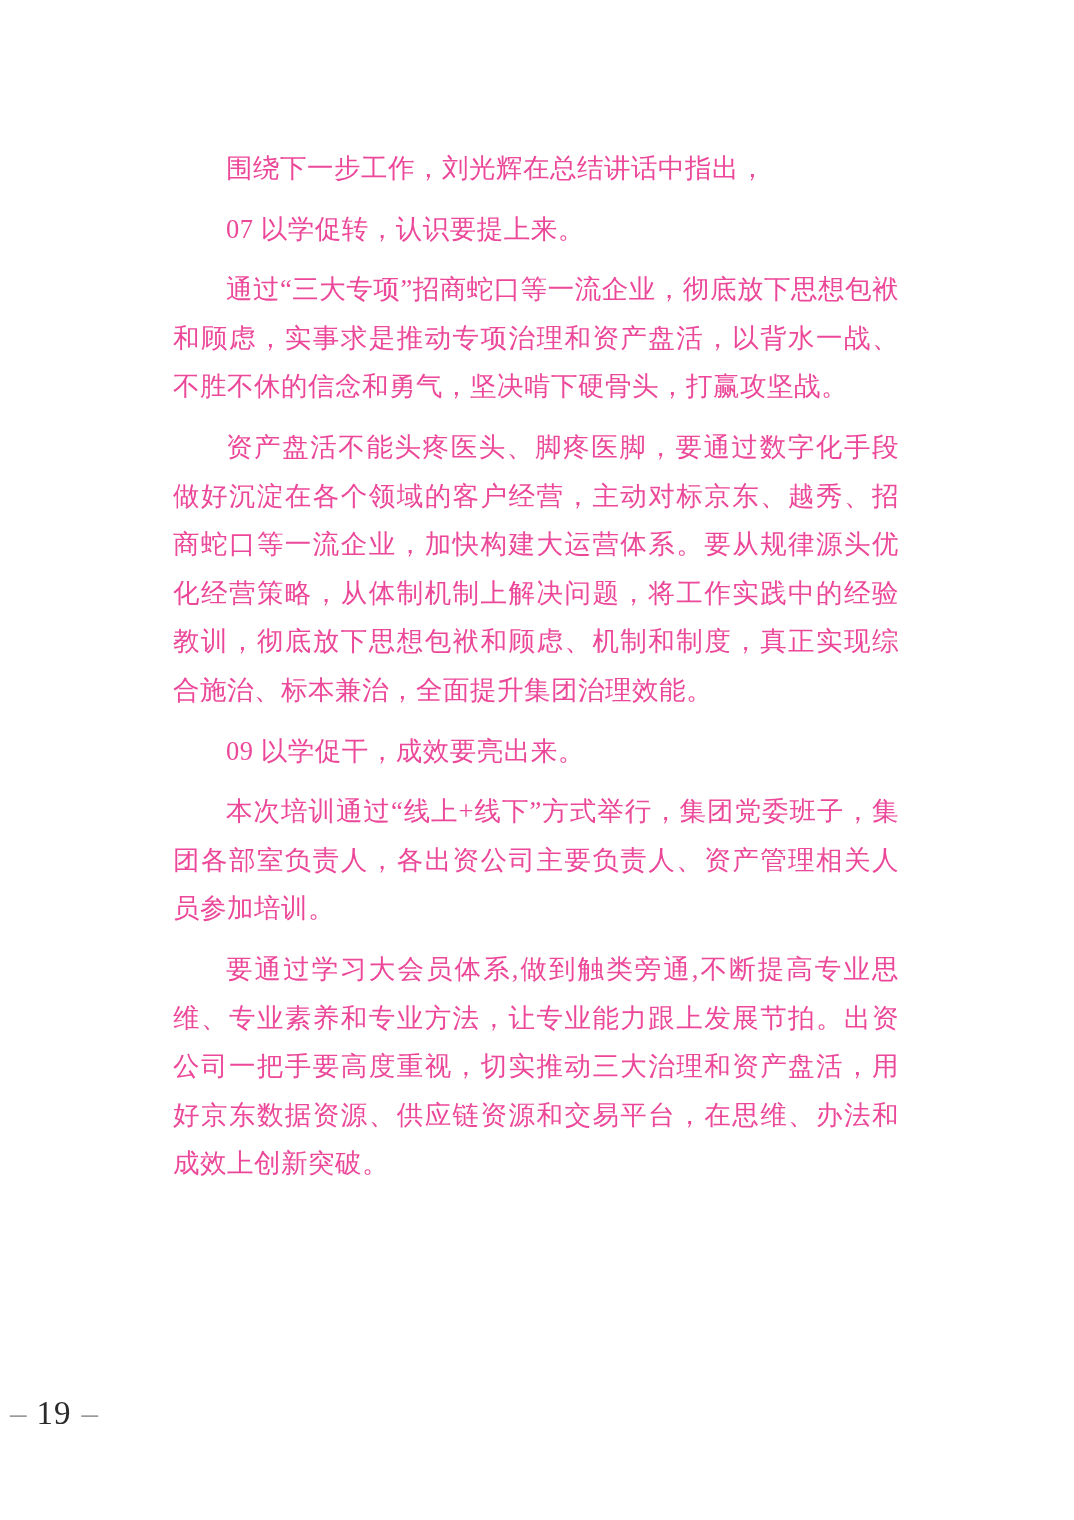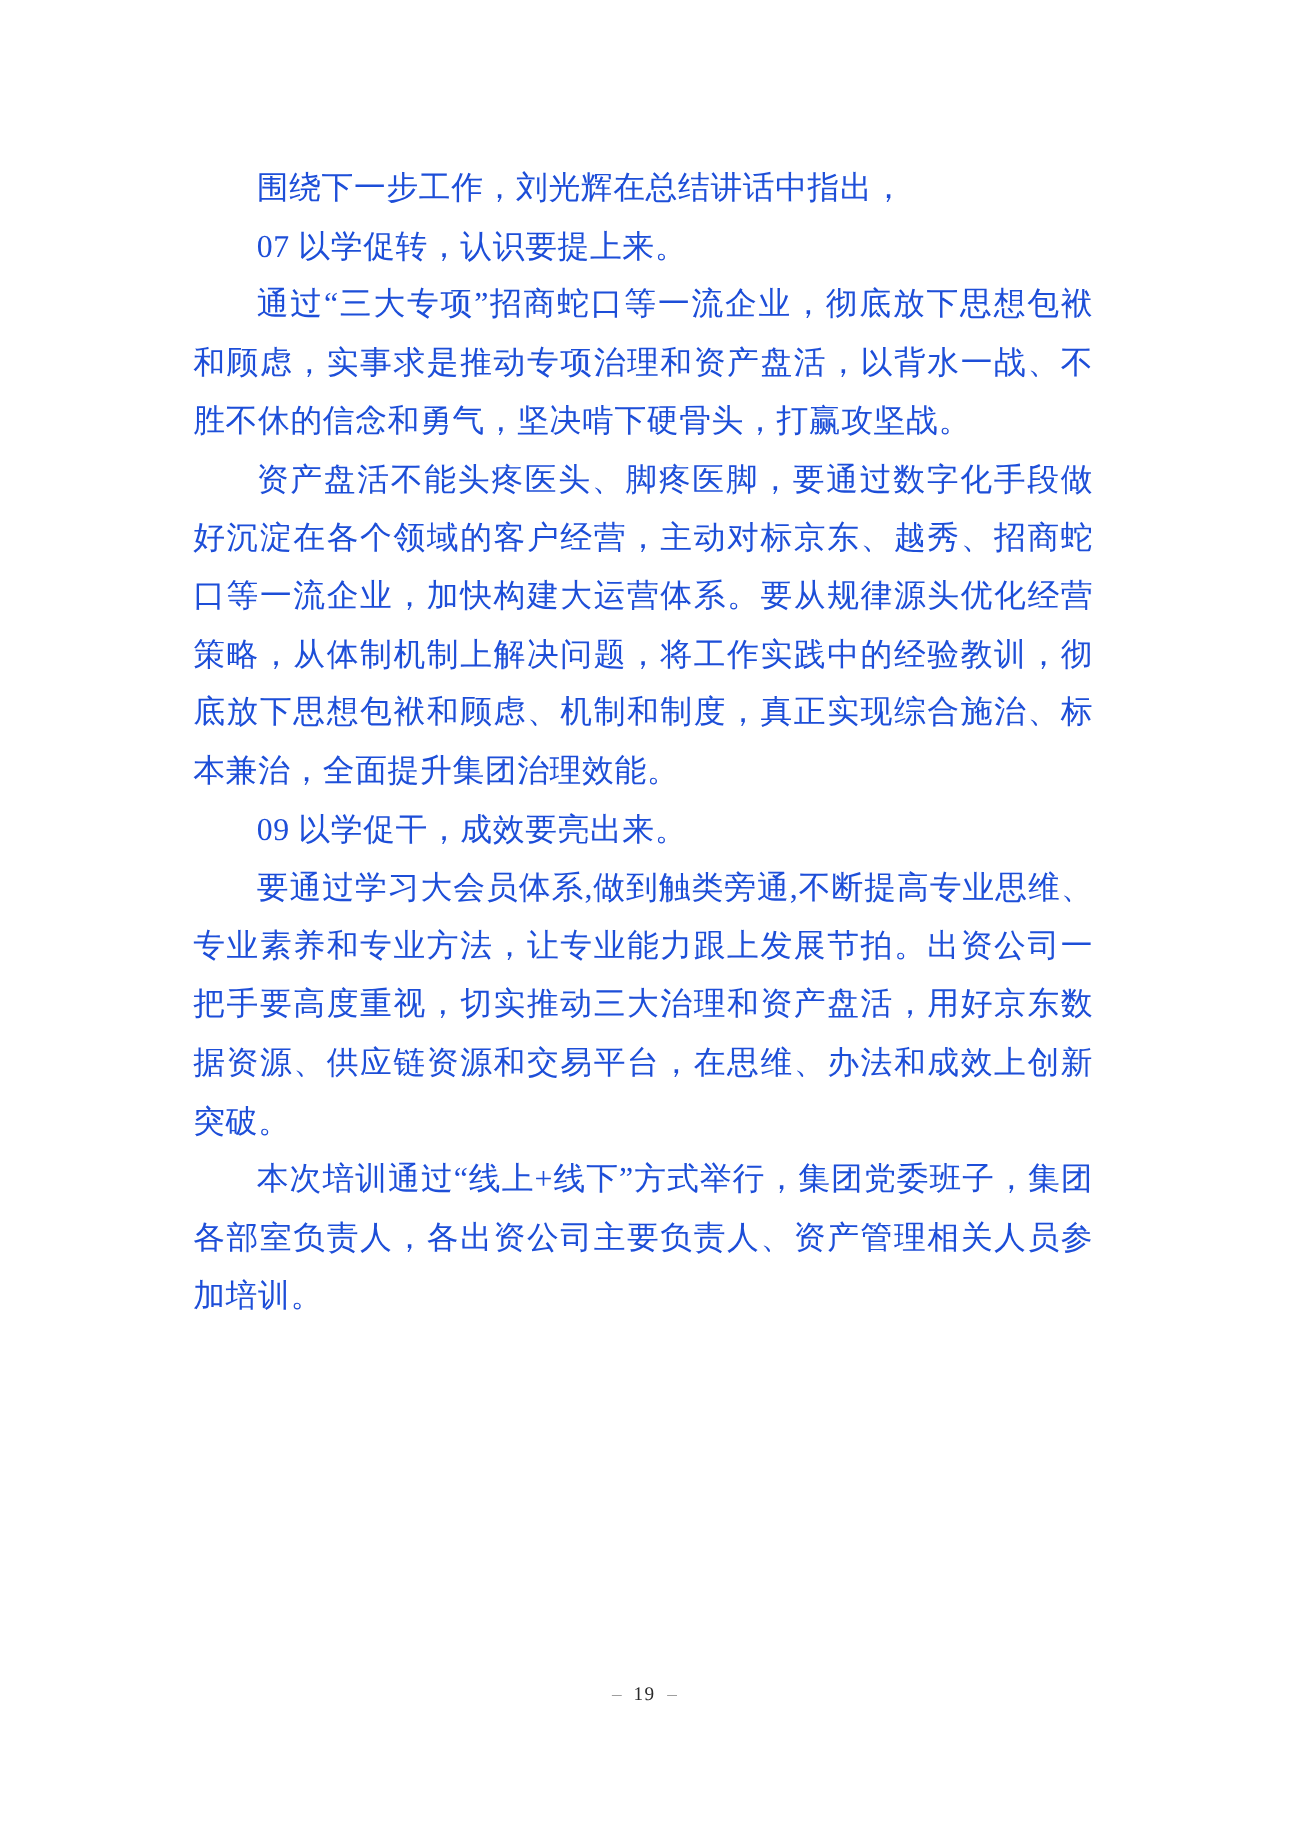--- a/index.html
+++ b/index.html
@@ -16,38 +16,38 @@
     font-family: "Liberation Serif", "DejaVu Serif", serif;
     color: #1e1e1e;
   }
   .doc-body {
     position: absolute;
     top: 132px;
     left: 161px;
     width: 750px;
   }
   .doc-body p {
-    margin: 0;
+    margin: 12px;
     padding: 0;
     font-size: 26.5px;
     line-height: 48.6px;
     text-align: justify;
     text-justify: inter-ideograph;
     text-indent: 2em;
     letter-spacing: 0.5px;
-    color: #1d4ed8;
+    color: #ec4899;
     word-break: break-all;
   }
   .page-footer {
     position: absolute;
     top: 1396px;
     left: 0;
     width: 100%;
-    text-align: center;
-    font-size: 16px;
+    text-align: left;
+    font-size: 33px;
     line-height: 34px;
     color: #2a2a2a;
   }
   .page-footer .dash {
     color: #9a9a9a;
     padding: 0 10px;
   }
   .page-footer .num {
     color: #2a2a2a;
     letter-spacing: 1px;
@@ -57,21 +57,21 @@
 <body>
 
 <div class="page">
 
   <main class="doc-body">
     <p>围绕下一步工作，刘光辉在总结讲话中指出，</p>
     <p>07 以学促转，认识要提上来。</p>
     <p>通过“三大专项”招商蛇口等一流企业，彻底放下思想包袱和顾虑，实事求是推动专项治理和资产盘活，以背水一战、不胜不休的信念和勇气，坚决啃下硬骨头，打赢攻坚战。</p>
     <p>资产盘活不能头疼医头、脚疼医脚，要通过数字化手段做好沉淀在各个领域的客户经营，主动对标京东、越秀、招商蛇口等一流企业，加快构建大运营体系。要从规律源头优化经营策略，从体制机制上解决问题，将工作实践中的经验教训，彻底放下思想包袱和顾虑、机制和制度，真正实现综合施治、标本兼治，全面提升集团治理效能。</p>
     <p>09 以学促干，成效要亮出来。</p>
+    <p>本次培训通过“线上+线下”方式举行，集团党委班子，集团各部室负责人，各出资公司主要负责人、资产管理相关人员参加培训。</p>
     <p>要通过学习大会员体系,做到触类旁通,不断提高专业思维、专业素养和专业方法，让专业能力跟上发展节拍。出资公司一把手要高度重视，切实推动三大治理和资产盘活，用好京东数据资源、供应链资源和交易平台，在思维、办法和成效上创新突破。</p>
-    <p>本次培训通过“线上+线下”方式举行，集团党委班子，集团各部室负责人，各出资公司主要负责人、资产管理相关人员参加培训。</p>
   </main>
 
   <footer class="page-footer">
     <span class="dash">–</span><span class="num">19</span><span class="dash">–</span>
   </footer>
 
 </div>
 
 </body></html>

